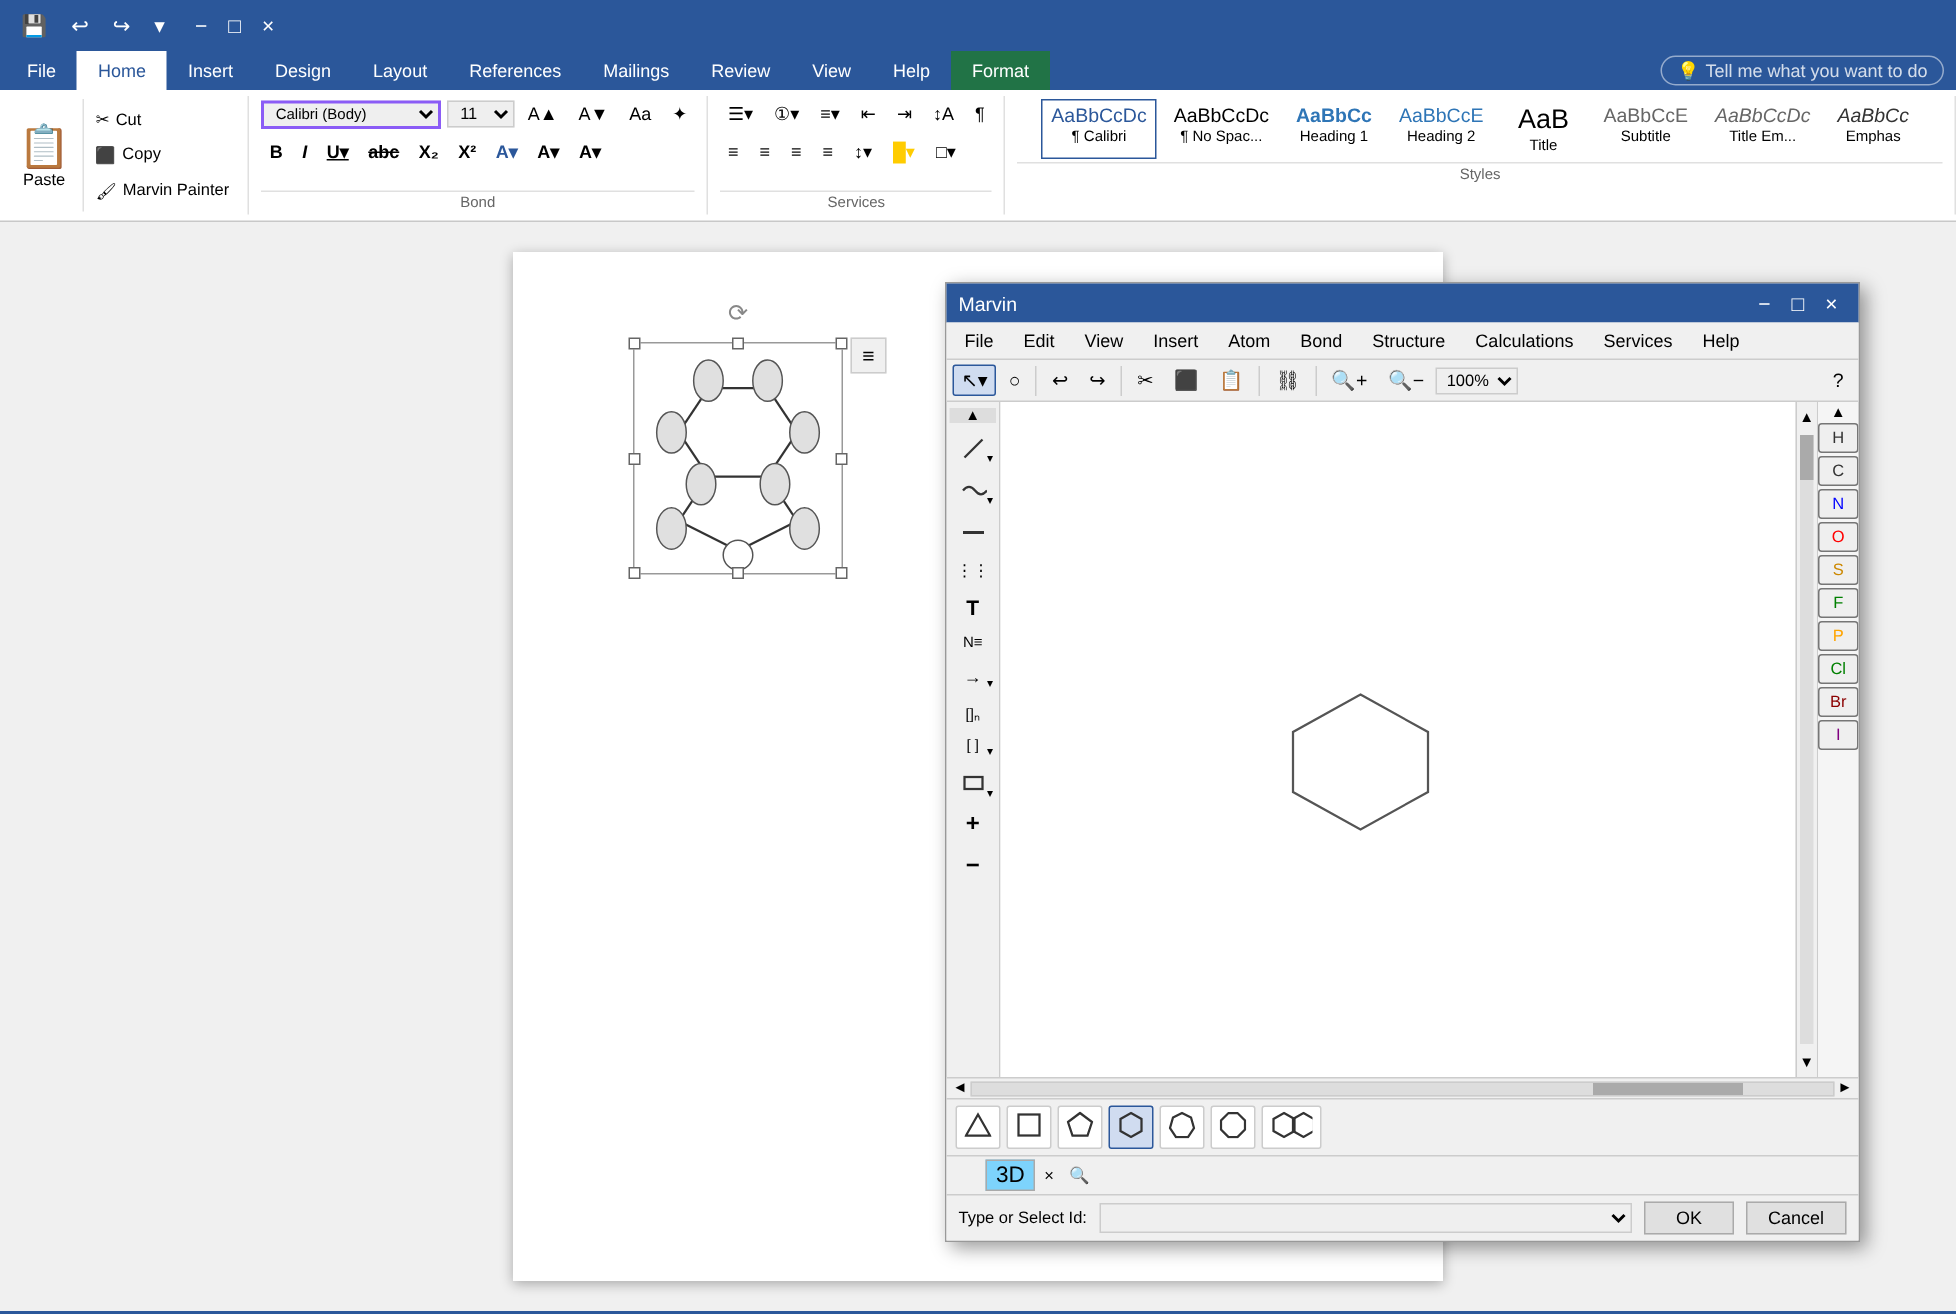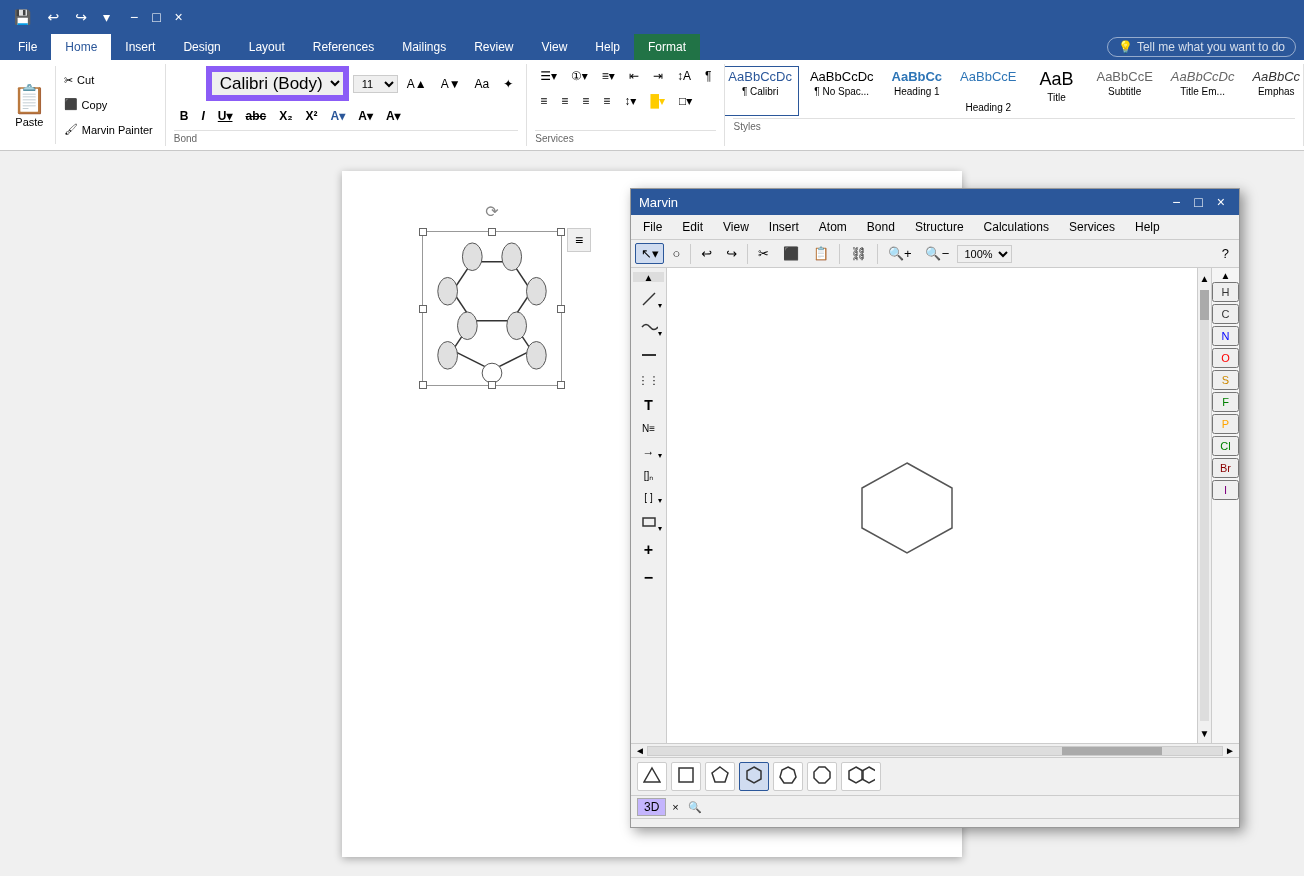--- a/index.html
+++ b/index.html
@@ -44,37 +44,37 @@
 
     .ribbon-group {
       display: flex;
       flex-direction: column;
       align-items: center;
       padding: 2px 8px;
       border-right: 1px solid #e0e0e0;
       min-width: 60px;
     }
     .ribbon-group-content { display: flex; align-items: flex-start; gap: 2px; flex: 1; }
-    .ribbon-group-label { font-size: 10px; color: #666; margin-top: 2px; border-top: 1px solid #e0e0e0; width: 100%; padding-top: 2px; }
+    .ribbon-group-label { font-size: 10px; color: #666; margin-top: 2px; border-top: 1px solid #e0e0e0; width: 100%; text-align: center; padding-top: 2px; }
 
     
     .clipboard-group { flex-direction: row; align-items: stretch; padding: 2px 4px; }
     .paste-btn {
       display: flex; flex-direction: column; align-items: center; justify-content: center;
       padding: 4px 8px; cursor: pointer; border: none; background: none; font-size: 11px;
       border-right: 1px solid #e0e0e0; min-width: 50px;
     }
     .paste-icon { font-size: 28px; color: #2b579a; }
     .small-btns { display: flex; flex-direction: column; justify-content: space-around; padding: 2px 4px; }
     .small-btn { display: flex; align-items: center; gap: 4px; padding: 2px 4px; cursor: pointer; border: none; background: none; font-size: 11px; white-space: nowrap; }
 
     
     .font-group { min-width: 200px; }
     .font-row { display: flex; gap: 4px; margin-bottom: 2px; align-items: center; }
-    .font-select { font-size: 17px; border: 6px solid #8b5cf6; padding: 1px 4px; min-width: 120px; cursor: pointer; margin-left: 32px; }
+    .font-select { font-size: 10px; border: 2px solid #8b5cf6; padding: 1px 4px; min-width: 120px; cursor: pointer; }
     .font-size-select { font-size: 11px; border: 1px solid #ccc; padding: 1px 4px; width: 45px; cursor: pointer; }
     .icon-btn { border: 1px solid transparent; background: none; cursor: pointer; padding: 2px 4px; font-size: 12px; }
     .format-btns { display: flex; gap: 1px; }
     .fmt-btn { border: 1px solid transparent; background: none; cursor: pointer; padding: 2px 5px; font-size: 12px; font-weight: bold; }
     .fmt-btn.bold { font-weight: bold; }
     .fmt-btn.italic { font-style: italic; }
     .fmt-btn.underline { text-decoration: underline; }
 
     
     .para-group { min-width: 180px; }
@@ -278,21 +278,21 @@
     
     .marvin-3d-bar {
       background: #f0f0f0;
       border-top: 1px solid #ccc;
       display: flex;
       align-items: center;
       padding: 2px 6px;
       gap: 6px;
       font-size: 11px;
     }
-    .marvin-3d-btn { border: 1px solid #aaa; background: #c4b5fd; padding: 1px 6px; cursor: pointer; font-size: 12px; }
+    .marvin-3d-btn { border: 1px solid #aaa; background: #7dd3fc; padding: 1px 6px; cursor: pointer; font-size: 15px; margin-left: 20px; }
 
     
     .molecule-svg { width: 100%; height: 100%; }
 
     
     .tell-me {
       display: flex;
       align-items: center;
       border: 1px solid rgba(255,255,255,0.5);
       border-radius: 12px;
@@ -434,21 +434,21 @@
         <div class="style-item">
           <span class="style-preview" style="font-size:13px;">AaBbCcDc</span>
           <span style="font-size:10px;">¶ No Spac...</span>
         </div>
         <div class="style-item">
           <span class="style-preview" style="font-size:13px;color:#2e75b6;font-weight:bold;">AaBbCc</span>
           <span style="font-size:10px;">Heading 1</span>
         </div>
         <div class="style-item">
           <span class="style-preview" style="font-size:13px;color:#2e75b6;">AaBbCcE</span>
-          <span style="font-size:10px;margin-top:16px;">Heading 2</span>
+          <span style="font-size:10px;">Heading 2</span>
         </div>
         <div class="style-item">
           <span class="style-preview" style="font-size:18px;">AaB</span>
           <span style="font-size:10px;">Title</span>
         </div>
         <div class="style-item">
           <span class="style-preview" style="font-size:13px;color:#666;">AaBbCcE</span>
           <span style="font-size:10px;">Subtitle</span>
         </div>
         <div class="style-item">
@@ -708,15 +708,23 @@
       </button>
     </div>
 
     <div class="marvin-3d-bar">
       <button class="marvin-3d-btn">3D</button>
       <span style="cursor:pointer;">×</span>
       <span style="margin-left:4px;">🔍</span>
     </div>
 
     <div class="marvin-id-bar">
+      <div class="id-bar-row">
+        <span class="id-bar-field-label">Type or Select Id:</span>
+        <select class="id-bar-select">
+          <option></option>
+        </select>
+        <button class="id-bar-ok">OK</button>
+        <button class="id-bar-cancel">Cancel</button>
+      </div>
     </div>
   </div>
 </div>
 
 </body></html>

